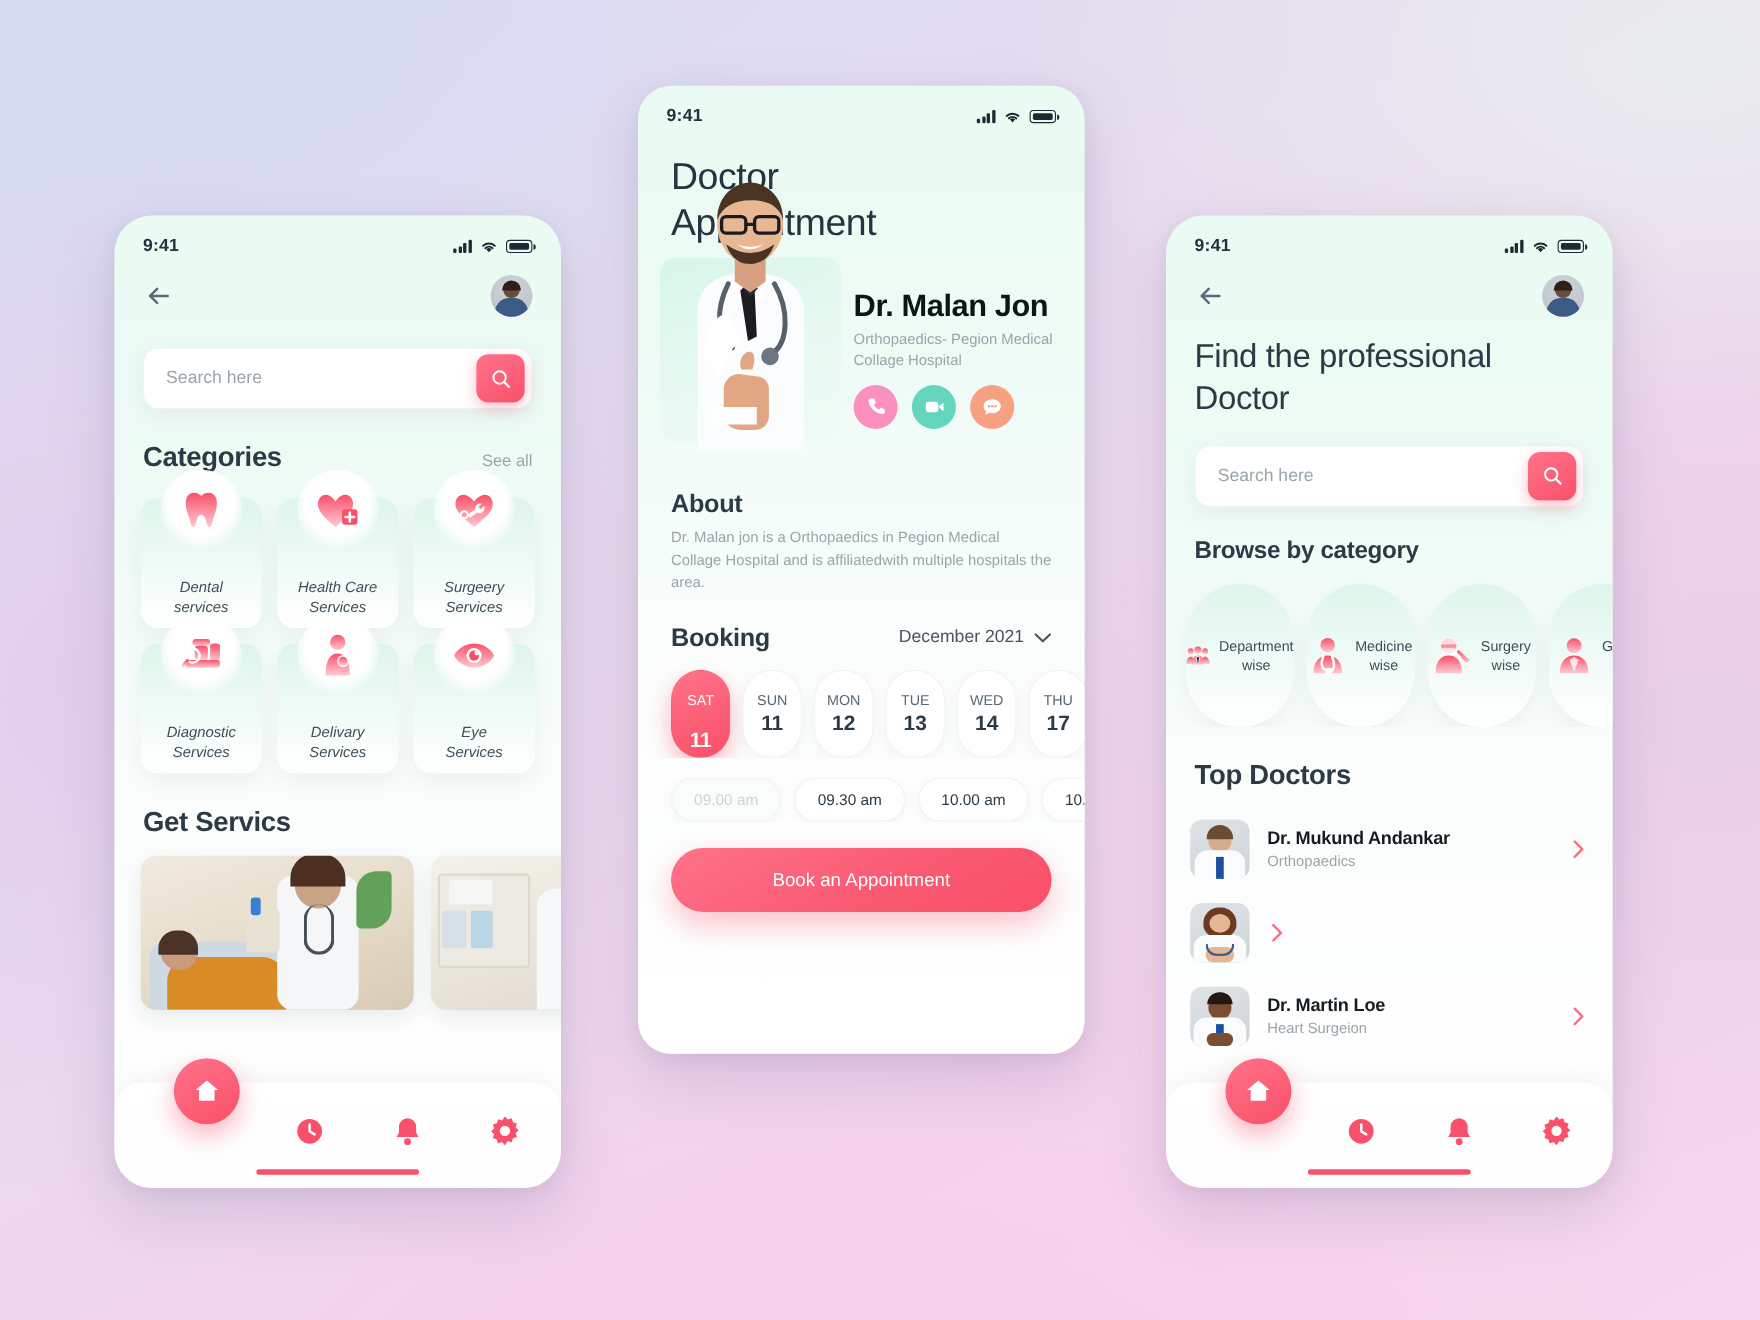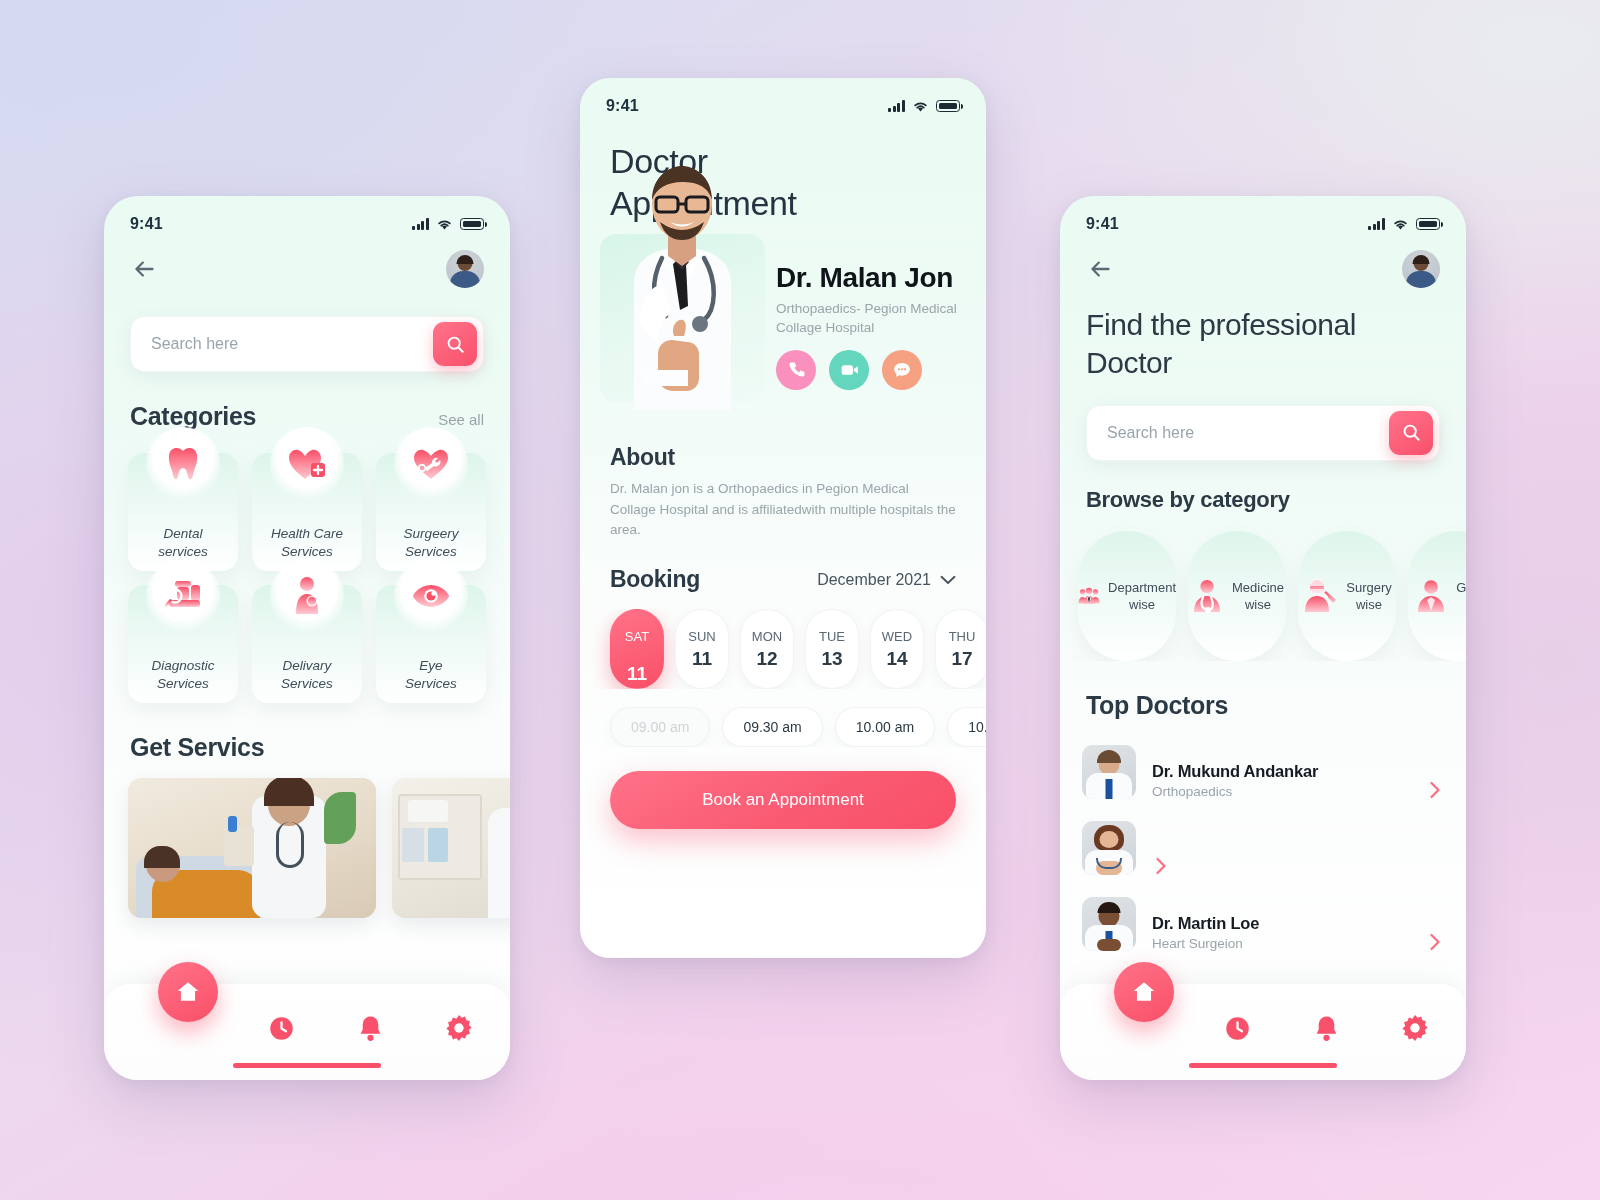--- a/index.html
+++ b/index.html
@@ -173,21 +173,21 @@
   .brow-row { display:flex; gap: 12px; padding: 18px 0 0 18px; overflow:hidden; }
   .brow-tile {
     flex: 0 0 98px; width: 98px; height: 130px; border-radius: 49px;
     background: linear-gradient(180deg,#ddf5ea 0%,#eefaf6 46%,#ffffff 100%);
     display:flex; flex-direction:row; align-items:center; justify-content:center; gap: 8px;
     box-shadow: 0 8px 20px rgba(120,150,145,.10);
   }
   .brow-label { font-size: 13px; line-height: 1.32; color: #3e4d58; text-align:center; }
 
   .doc-list { padding: 14px 22px 0 22px; }
-  .doc-row { display:flex; align-items:flex-end; gap: 16px; padding: 11px 0; }
+  .doc-row { display:flex; align-items:center; gap: 16px; padding: 11px 0; }
   .doc-thumb { width: 54px; height: 54px; border-radius: 11px; flex:0 0 54px; position:relative; overflow:hidden; background: linear-gradient(160deg,#dfe3e6 0%,#cdd3d8 100%); }
   .doc-meta { flex:1; }
   .doc-meta .n { font-size: 16.5px; font-weight: bold; color: #151c22; letter-spacing: -.2px; }
   .doc-meta .s { font-size: 13.5px; color: #9aa5ab; margin-top: 3px; }
   .chev { width: 18px; height: 18px; flex:0 0 18px; }
 </style>
 </head>
 <body>
 
 <div class="phone" id="phone1">

